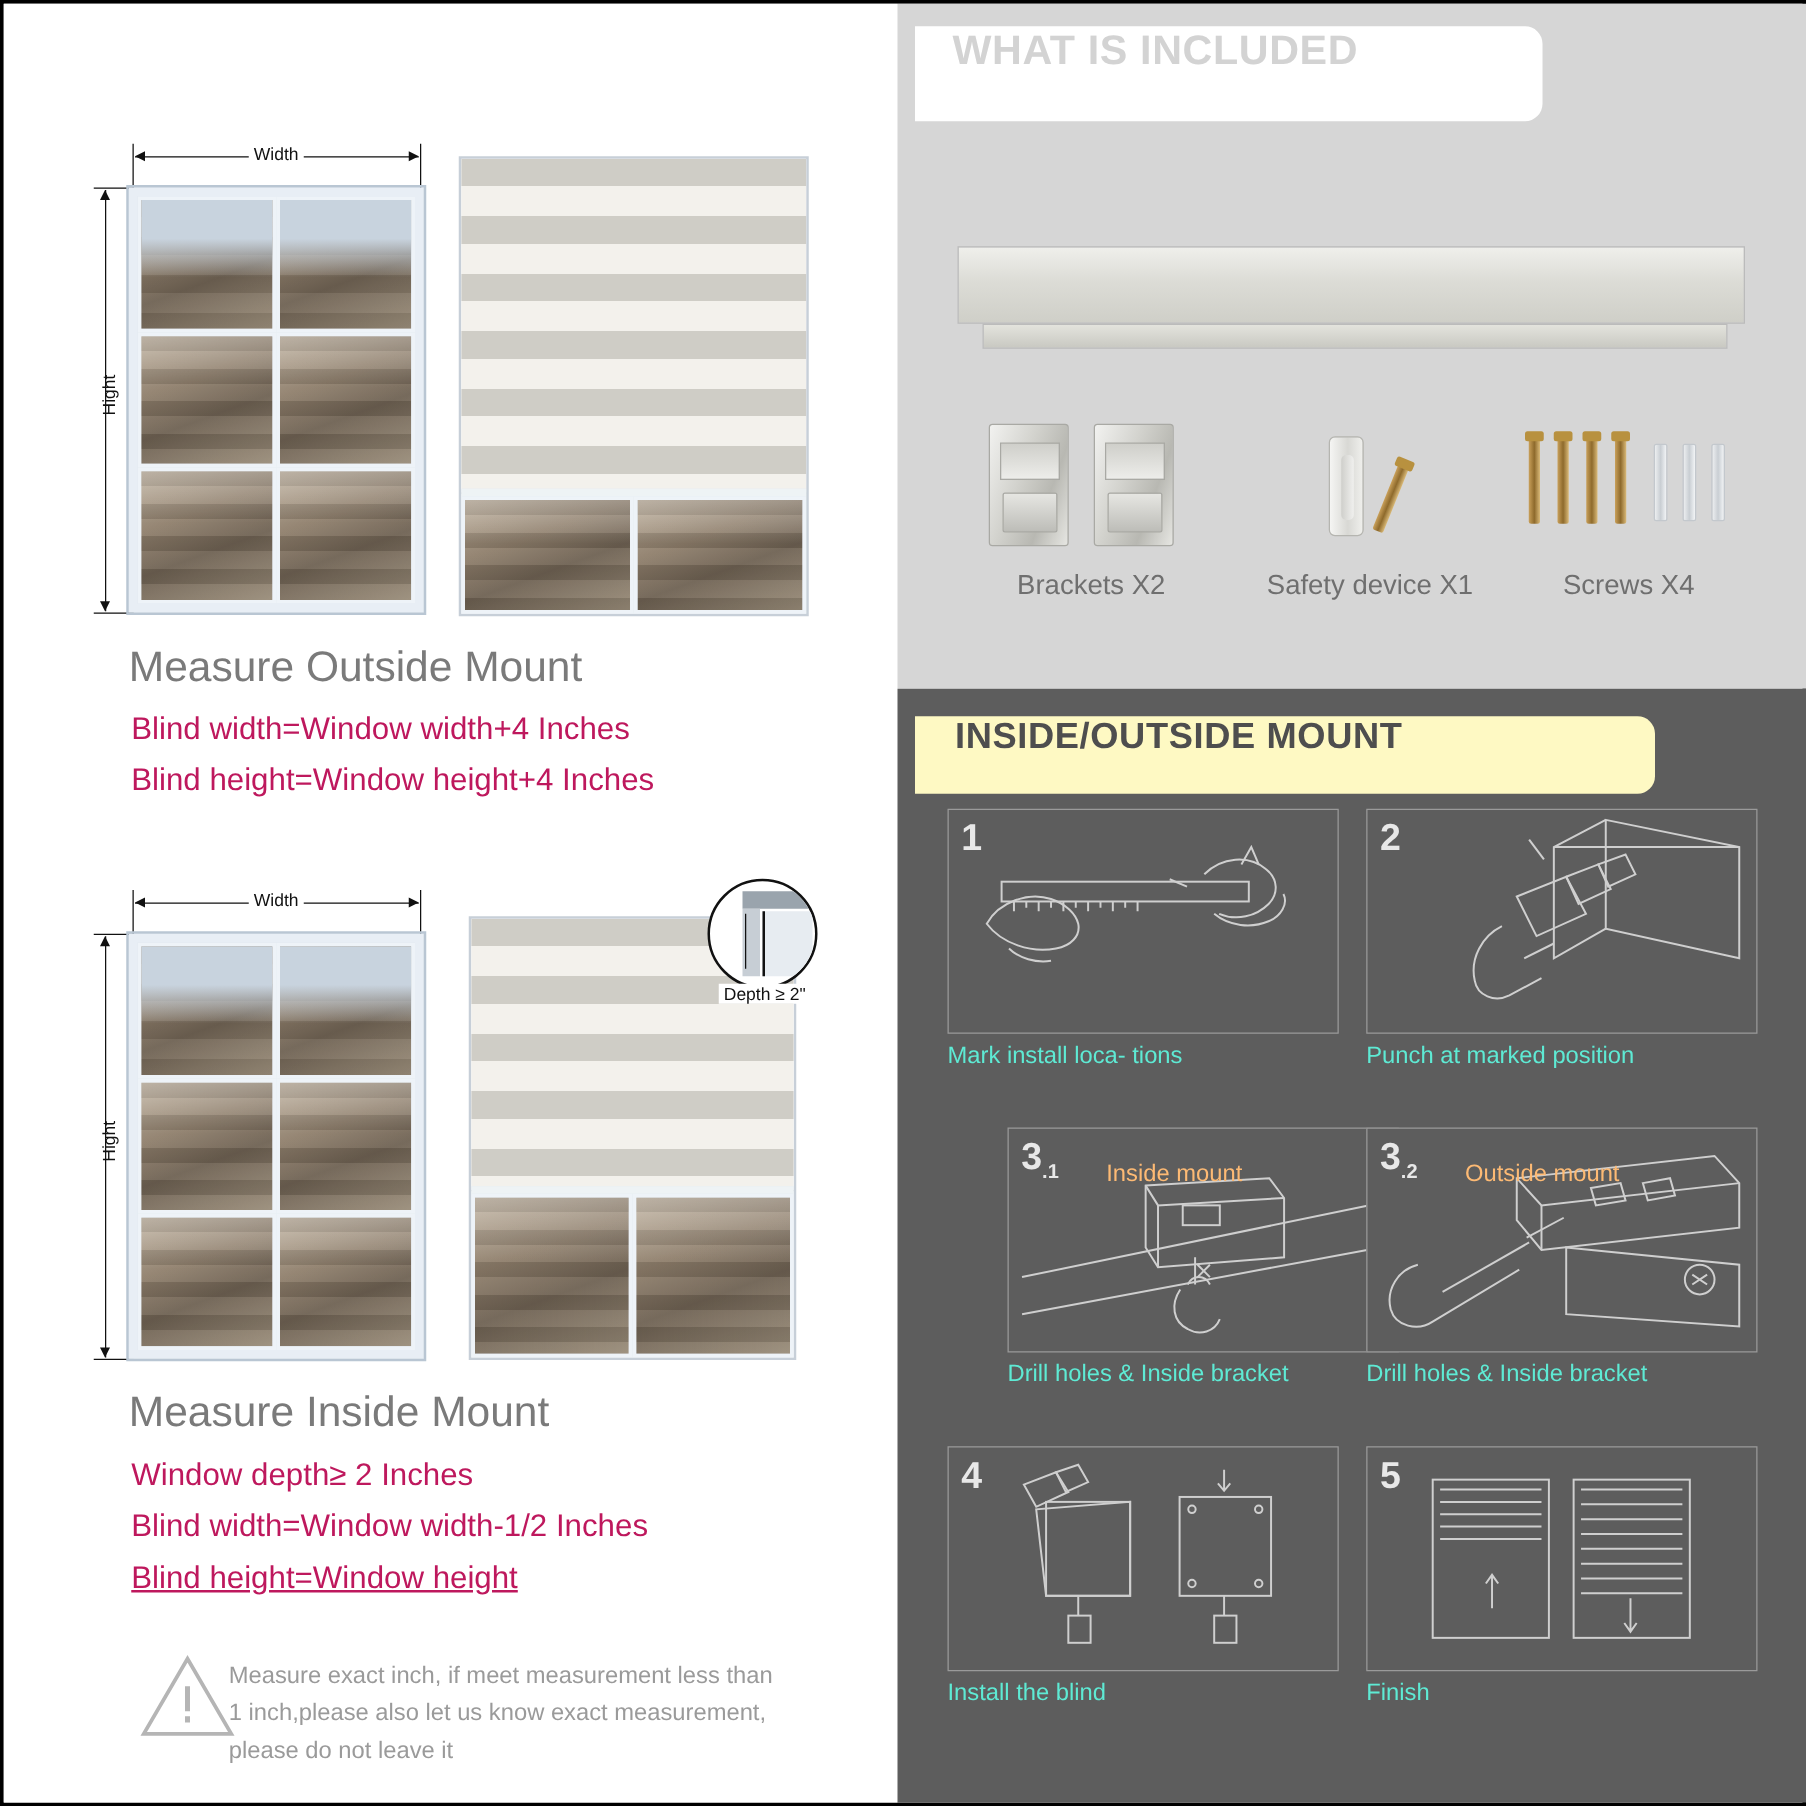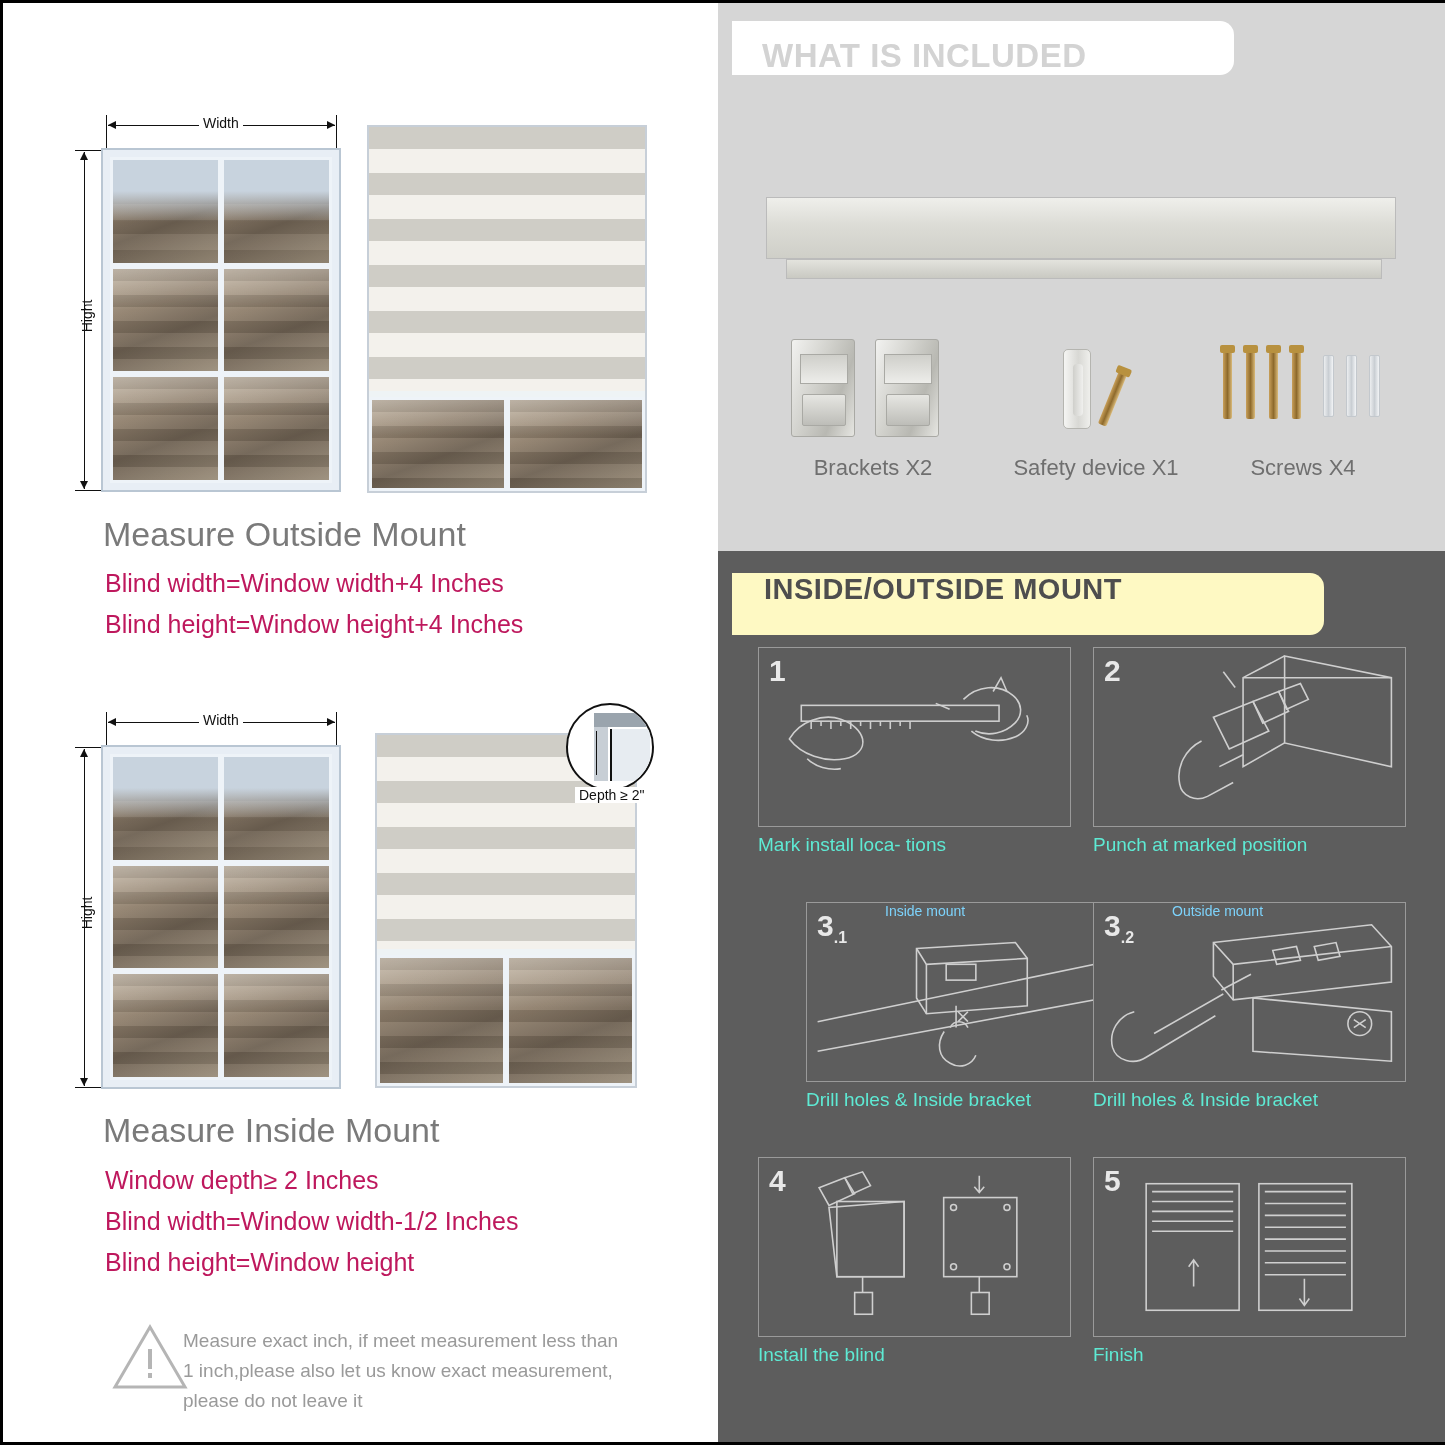--- a/index.html
+++ b/index.html
@@ -121,24 +121,24 @@
   .note {
     position:absolute; font-size:19px; color:#9a9a9a; line-height:30px;
   }
 
   
   .right-top {
     position:absolute; left:715px; top:0; width:727px; height:548px;
     background:#d6d6d6;
   }
   .hdr-white {
-    position:absolute; left:14px; top:18px; width:502px; height:54px;
+    position:absolute; left:14px; top:18px; width:502px; height:76px;
     background:#ffffff;
     border-radius:0 14px 14px 0;
-    display:flex; align-items:flex-end;
+    display:flex; align-items:flex-start;
   }
   .hdr-white span {
     color:#d3d3d3; font-size:33px; font-weight:bold; letter-spacing:0.5px;
     margin-left:30px;
   }
   .prod-title {
     position:absolute; top:132px; left:0; width:727px; text-align:center;
     font-size:27px; color:#8c8c8c; font-weight:bold;
   }
   .headrail {
@@ -234,22 +234,22 @@
     border:1px solid #9a9a9a;
     background:#5d5d5d;
     overflow:hidden;
   }
   .step-num {
     position:absolute; left:10px; top:6px;
     font-size:30px; color:#e8e8e8; font-weight:bold; z-index:3;
   }
   .step-num sub { font-size:16px; }
   .step-sub {
-    position:absolute; left:54px; top:0;
-    font-size:14px; color:#7dd3fc; z-index:3;
+    position:absolute; left:54px; top:26px;
+    font-size:19px; color:#fdba74; z-index:3;
   }
   .step-cap {
     margin-top:7px;
     font-size:19px; color:#5eead4;
   }
   .sketch { position:absolute; inset:0; }
   .sketch svg { width:100%; height:100%; display:block; }
 </style>
 </head>
 <body>
@@ -334,21 +334,21 @@
         <div style="position:absolute; left:26px; top:22px; width:14px; height:54px; background:#c7ced5;"></div>
         <div style="position:absolute; left:42px; top:24px; width:40px; height:52px; background:#e7ecf1; border-left:2px solid #111;"></div>
         <div style="position:absolute; left:28px; top:26px; width:1px; height:44px; background:#111;"></div>
       </div>
       <div class="dim-label" style="left:572px; top:784px; font-size:14px;">Depth ≥ 2"</div>
     </div>
 
     <div class="big-title" style="left:100px; top:1108px;">Measure Inside Mount</div>
     <div class="line-txt" style="left:102px; top:1163px;">Window depth≥ 2 Inches</div>
     <div class="line-txt" style="left:102px; top:1204px;">Blind width=Window width-1/2 Inches</div>
-    <div class="line-txt" style="left:102px; top:1245px;">Blind height=Window height</div>
+    <div class="line-txt" style="left:102px; top:1245px;text-decoration:underline;">Blind height=Window height</div>
 
     <div style="position:absolute; left:108px; top:1318px; width:78px; height:72px;">
       <svg viewBox="0 0 78 72">
         <polygon points="39,6 74,66 4,66" fill="none" stroke="#b5b5b5" stroke-width="3"></polygon>
         <rect x="37" y="28" width="4" height="20" fill="#b5b5b5"></rect>
         <rect x="37" y="52" width="4" height="5" fill="#b5b5b5"></rect>
       </svg>
     </div>
     <div class="note" style="left:180px; top:1323px; width:440px;">Measure exact inch, if meet measurement less than 1 inch,please also let us know exact measurement, please do not leave it</div>
   </div>

